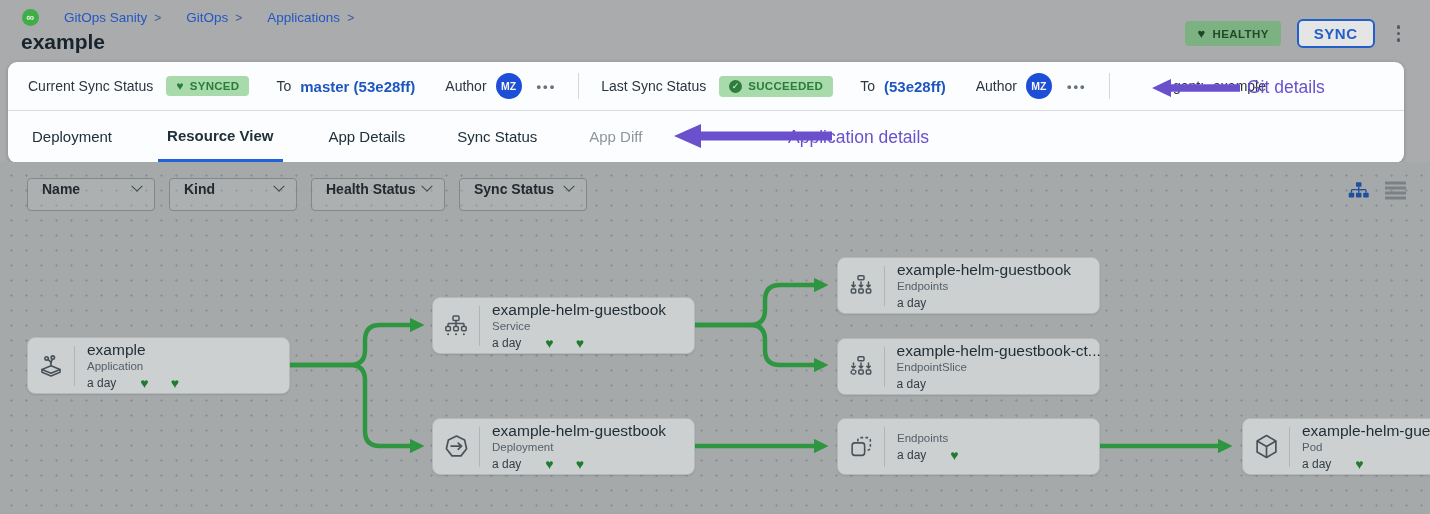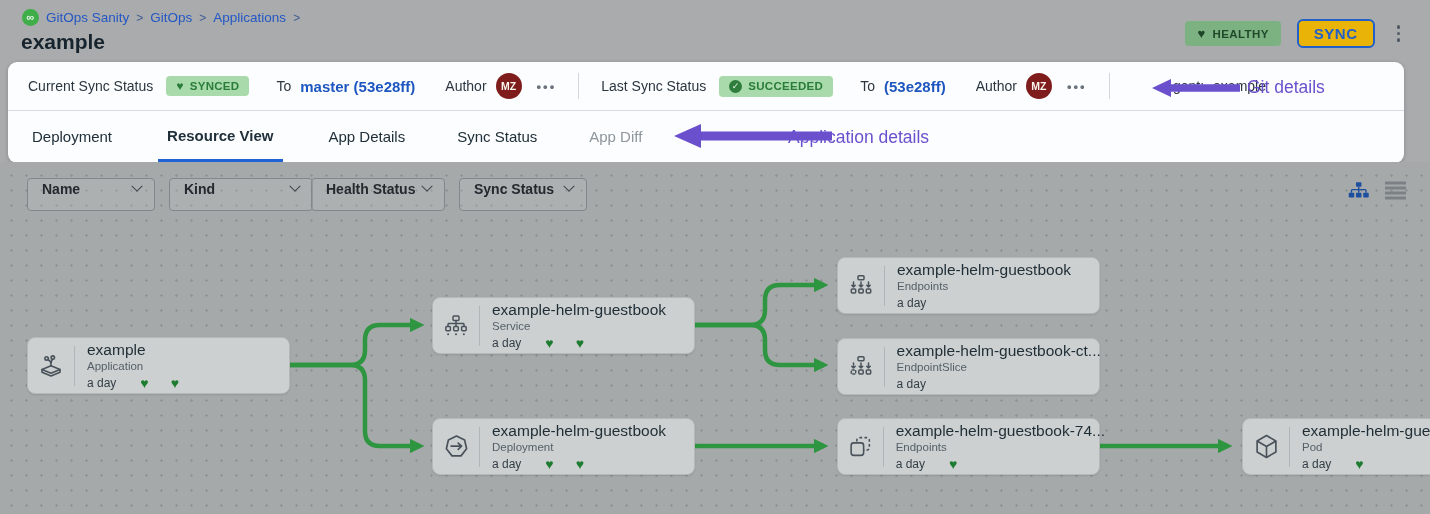--- a/index.html
+++ b/index.html
@@ -9,47 +9,47 @@
     background:#a9abac;
     position:relative;
     color:#1e2a32;
   }
 
   
   .topbar { position:absolute; left:0; top:0; width:1430px; height:62px; }
   .breadcrumb { position:absolute; left:22px; top:9px; display:flex; align-items:center; gap:7px; font-size:13.5px; }
   .gitops-logo { width:17px; height:17px; border-radius:50%; background:#3fae48; color:#eef6ee;
     display:flex; align-items:center; justify-content:center; font-size:11px; font-weight:bold; line-height:1; }
-  .crumb { color:#2457c5; cursor:pointer; }
+  .crumb { color:#2457c5; cursor:pointer;margin-left:18px; }
   .crumb-sep { color:#3f5d93; font-size:12px; }
   .page-title { position:absolute; left:21px; top:30px; font-size:21px; font-weight:700; color:#17242e; }
 
   .top-actions { position:absolute; right:24px; top:19px; display:flex; align-items:center; gap:16px; }
   .healthy-badge { background:#7cb282; color:#20492a; border-radius:4px; padding:6px 12px;
     font-size:11.5px; font-weight:700; letter-spacing:.4px; display:flex; align-items:center; gap:7px; }
   .healthy-badge .hb-heart { color:#1d4526; font-size:13px; line-height:1; }
-  .sync-button { background:#eab308; border:2px solid #2160cb; color:#2160cb; border-radius:6px;
+  .sync-button { background:#e5e5e5; border:2px solid #2160cb; color:#2160cb; border-radius:6px;
     padding:4px 15px; font-size:15px; font-weight:700; letter-spacing:.5px; cursor:pointer; }
   .kebab-v { display:flex; flex-direction:column; gap:3px; padding:4px 6px; cursor:pointer; }
   .kebab-v i { width:3.5px; height:3.5px; border-radius:50%; background:#515a62; }
 
   
   .card { position:absolute; left:8px; top:62px; width:1396px; height:101px; background:#fcfdfe;
     border-radius:9px; box-shadow:0 1px 4px rgba(0,0,0,.20); }
   .status-row { height:49px; display:flex; align-items:center; padding:16px 20px; font-size:14px; color:#2b3640;
     border-bottom:1px solid #d9dce0; }
   .badge { background:#a8daab; color:#2a7c39; border-radius:4px; padding:4px 10px; margin-left:13px;
     font-size:11.5px; font-weight:700; letter-spacing:.3px; display:inline-flex; align-items:center; gap:6px; }
   .badge .b-heart { color:#2a7c39; font-size:12px; line-height:1; }
   .badge .b-check { width:13px; height:13px; border-radius:50%; background:#2f7d3c; color:#e7f4e8;
     display:inline-flex; align-items:center; justify-content:center; font-size:9px; line-height:1; }
   .to-label { margin-left:27px; }
   .revision { margin-left:9px; color:#1e56c0; font-weight:700; font-size:15px; cursor:pointer; }
   .author-label { margin-left:30px; }
-  .avatar { width:26px; height:26px; border-radius:50%; background:#7f1d1d; color:#fbf7ee; margin-left:9px;
+  .avatar { width:26px; height:26px; border-radius:50%; background:#1d4ed8; color:#fbf7ee; margin-left:9px;
     display:inline-flex; align-items:center; justify-content:center; font-size:10.5px; font-weight:700; }
   .kebab-h { margin-left:15px; color:#6a737b; font-size:13px; font-weight:700; letter-spacing:2px; cursor:pointer; }
   .v-sep { width:1px; height:26px; background:#d4d8dd; margin:0 22px; }
   .agent-label { color:#2b3640;margin-left:32px; }
   .agent-value { margin-left:9px; }
 
   .tabs-row { height:51px; display:flex; align-items:stretch; gap:40px; padding:0 0 0 18px; }
   .tab { display:flex; align-items:center; font-size:15px; color:#20303a; cursor:pointer; padding:0 6px; }
   .tab.active { font-weight:700; border-bottom:3px solid #2063d6; padding:0 9px; }
   .tab.disabled { color:#8e969c; }
@@ -166,21 +166,21 @@
 </svg>
 <div class="annot-text" style="left:788px; top:127px;">Application details</div>
 
 <div class="canvas">
 
   <div class="filterbar">
     <div class="filter-dd" style="left:27px;  width:128px;">
       <span>Name</span>
       <span class="chev"></span>
     </div>
-    <div class="filter-dd" style="left:169px; width:144px;">
+    <div class="filter-dd" style="left:169px; width:128px;">
       <span>Kind</span>
       <span class="chev"></span>
     </div>
     <div class="filter-dd" style="left:311px; width:134px;">
       <span>Health Status</span>
       <span class="chev"></span>
     </div>
     <div class="filter-dd" style="left:459px; width:128px;">
       <span>Sync Status</span>
       <span class="chev"></span>
@@ -343,21 +343,20 @@
 
   <div class="node" style="left:837px; top:256px;">
     <div class="node-icon">
       <svg width="25" height="25" viewBox="0 0 24 24" fill="none" stroke="#49525a" stroke-width="1.5" stroke-linejoin="round">
         <rect x="8.5" y="3.5" width="12" height="12" rx="2.5" stroke-dasharray="2.6 2.2"></rect>
         <rect x="3" y="8.5" width="12" height="12" rx="2.5" fill="#cdd0d0"></rect>
       </svg>
     </div>
     <div class="node-sep"></div>
     <div class="node-text">
-      <div class="node-title">example-helm-guestbook-74...</div>
       <div class="node-kind">Endpoints</div>
       <div class="node-meta">
         <span class="node-age">a day</span>
         <span class="heart">♥</span>
         <span class="heart"></span>
       </div>
     </div>
   </div>
 
   <div class="node" style="left:1242px; top:256px;">

